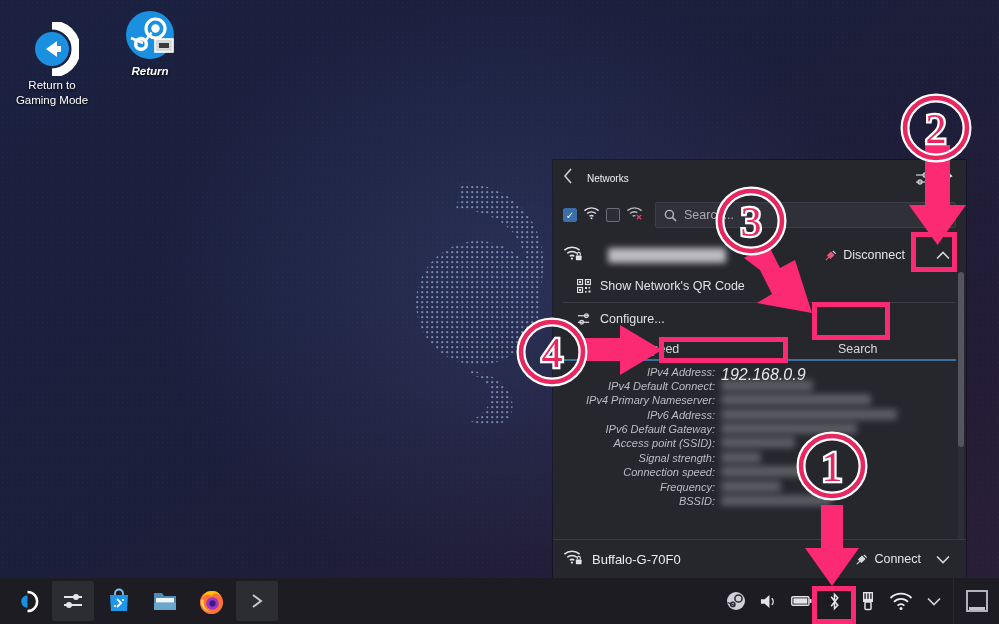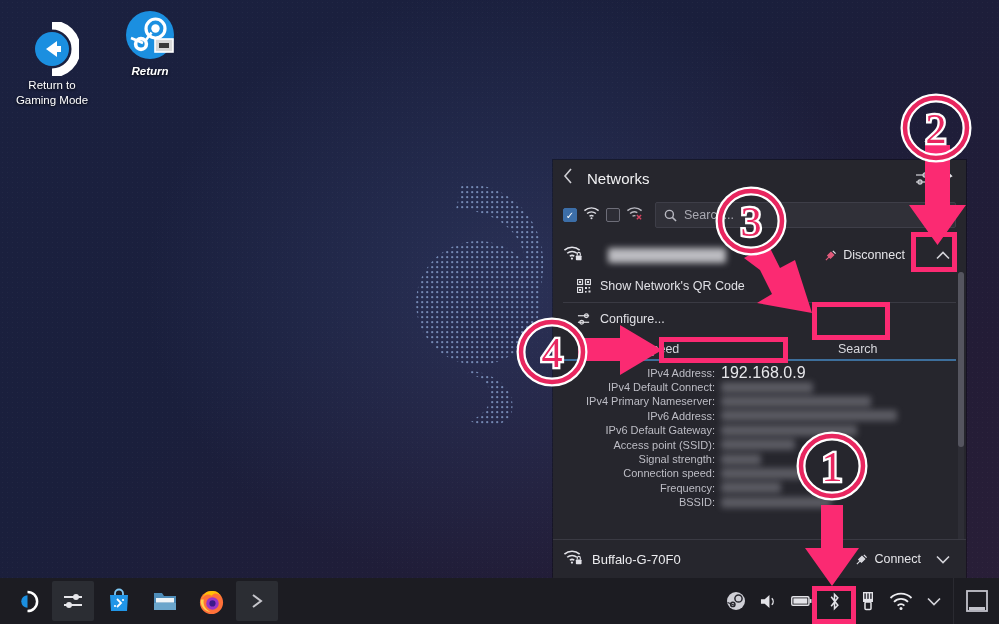--- a/index.html
+++ b/index.html
@@ -84,21 +84,21 @@
     z-index: 15;
     display: flex; flex-direction: column;
     box-shadow: 0 0 0 1px rgba(0,0,0,.35);
   }
   #panel-header {
     height: 36px; display:flex; align-items:center;
     padding: 0 8px 0 10px;
     flex-shrink: 0;
   }
   #panel-back { width: 20px; font-size: 17px; color: #cfcfd4; }
-  #panel-title { font-size: 15px; margin-left: 4px; color: #f2f2f4;}
+  #panel-title { font-size: 10px; margin-left: 4px; color: #f2f2f4;}
   .hdr-spacer { flex: 1; }
   .hdr-icon { width: 24px; height: 24px; display:flex;align-items:center;justify-content:center; }
 
   #filter-row {
     height: 38px; display:flex; align-items:center;
     padding: 0 10px; gap: 6px; flex-shrink: 0;
   }
   .fchk {
     width: 14px; height: 14px; border-radius: 2px;
     border: 1px solid #6d6d78; background: #2d2d35;
@@ -148,21 +148,21 @@
     color:#d8d8dd; padding-bottom: 3px;
   }
   #tab-underline { height: 1.5px; background: #3d6f9c; margin: 0 10px 0 10px; }
 
   
   #details-table {
     padding: 5px 10px 0 10px;
     font-size: 11px;
     color: #bdbdc5;
   }
-  .drow { display:flex; align-items:center; height: 14.4px; }
+  .drow { display:flex; align-items:flex-start; height: 14.4px; font-style: italic; }
   .dlabel { width: 158px; text-align: right; padding-right: 6px; white-space: nowrap; }
   .dval { color: #e8e8ec; font-size: 16px; }
   .dval-blur {
     height: 11px; border-radius: 2px;
     background: rgba(215,215,225,0.30);
     filter: blur(3px);
   }
 
   
   #panel-bottom {

